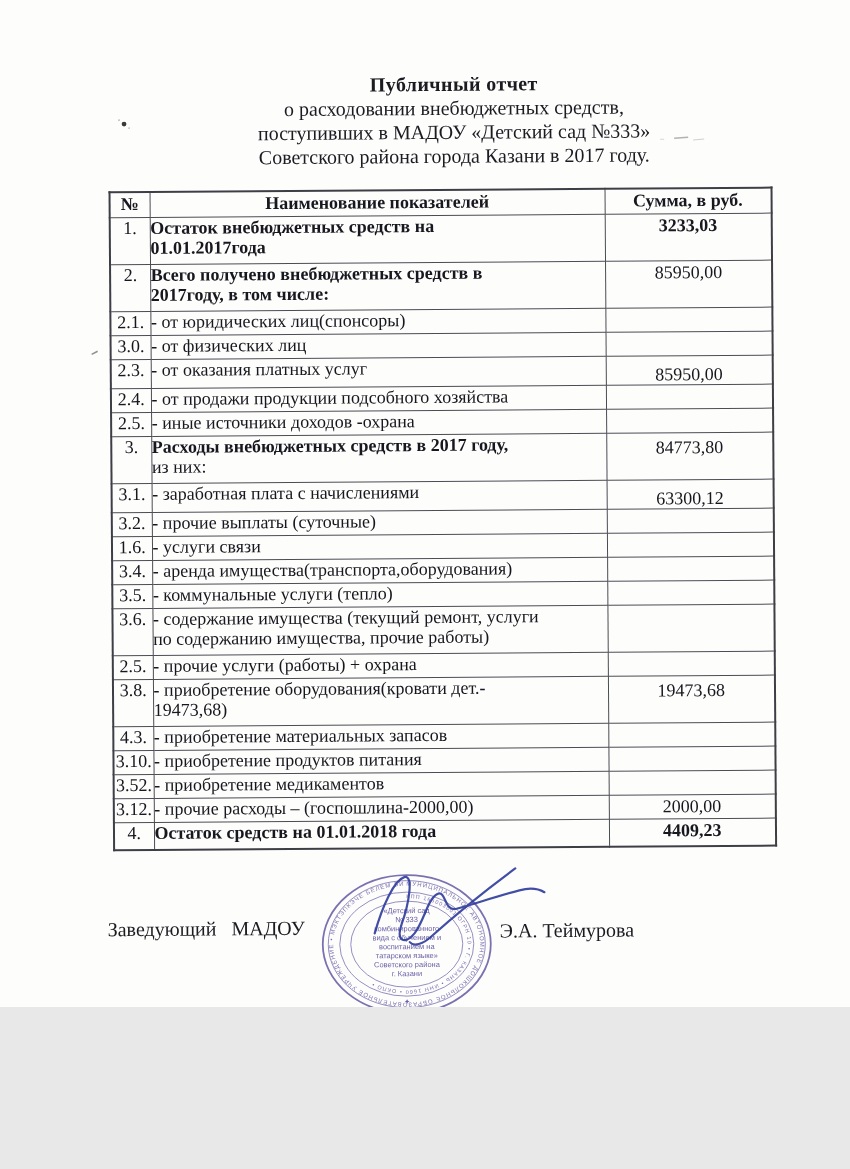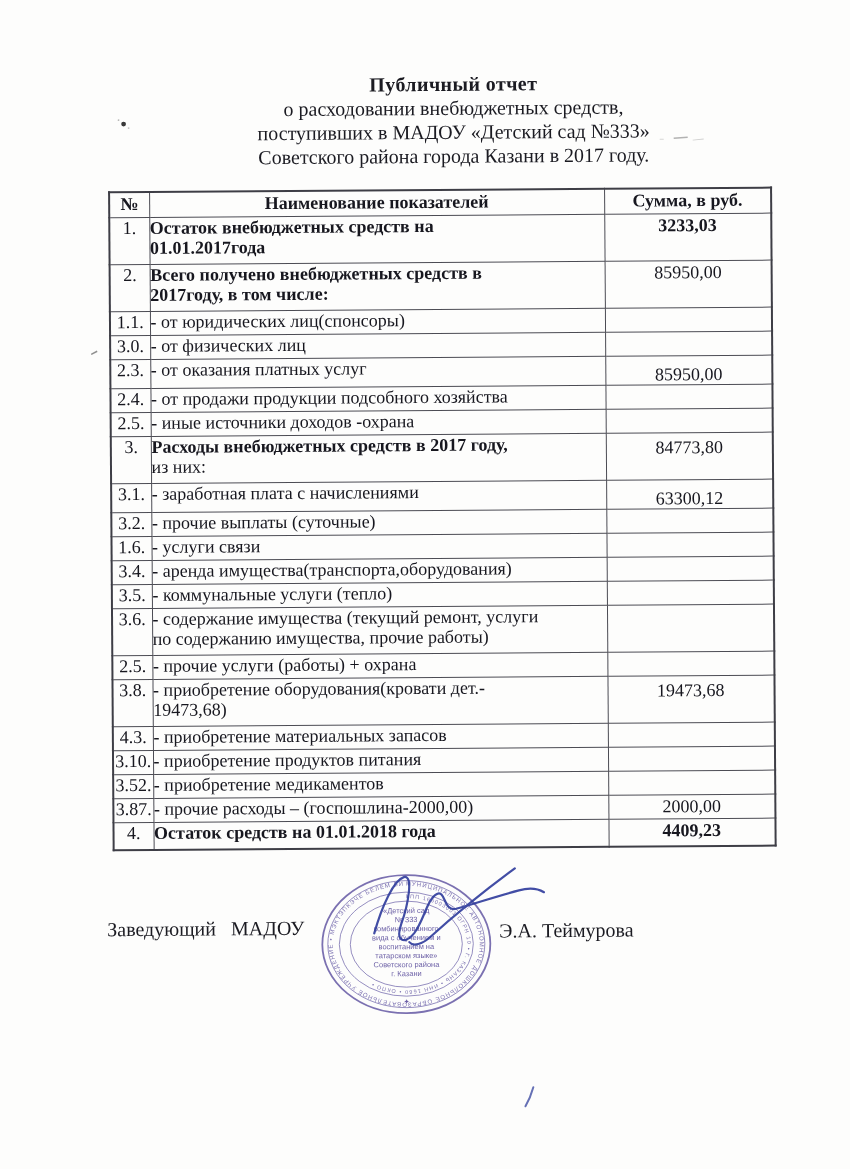--- a/index.html
+++ b/index.html
@@ -1,16 +1,16 @@
 <!DOCTYPE html>
 <html><head>
 <meta charset="utf-8">
 <style>
   html,body{margin:0;padding:0;background:#e8e8e8;}
-  .sheet{position:relative;width:850px;height:1169px;background:#fdfdfc;overflow:hidden;
+  .sheet{position:relative;width:850px;height:1007px;background:#fdfdfc;overflow:hidden;
          font-family:"Liberation Serif", serif;color:#1b1b22;margin:0 auto;}
   .inner{position:absolute;inset:0;transform:rotate(-0.4deg);transform-origin:50% 40%;}
 
   
   .title-block{position:absolute;top:72px;left:62px;right:0;text-align:center;
                font-size:20px;line-height:24px;}
   .title-line-bold{font-weight:bold;letter-spacing:.4px;}
 
   
   table.report{position:absolute;left:110px;top:189px;width:662px;border-collapse:collapse;
@@ -80,21 +80,21 @@
             <td class="c-num">2.</td>
             <td class="c-name">
               <div class="b">Всего получено внебюджетных средств в</div>
               <div class="b">2017году, в том числе:</div>
             </td>
             <td class="c-val v-top">
               <span class="val">85950,00</span>
             </td>
           </tr>
           <tr class="r-single">
-            <td class="c-num">1.1.</td>
+            <td class="c-num">2.1.</td>
             <td class="c-name">
               <div>- от юридических лиц(спонсоры)</div>
             </td>
             <td class="c-val v-top">
               <span class="val"></span>
             </td>
           </tr>
           <tr class="r-single">
             <td class="c-num">3.0.</td>
             <td class="c-name">
@@ -236,21 +236,21 @@
           <tr class="r-single">
             <td class="c-num">3.52.</td>
             <td class="c-name">
               <div>- приобретение медикаментов</div>
             </td>
             <td class="c-val v-top">
               <span class="val"></span>
             </td>
           </tr>
           <tr class="r-single">
-            <td class="c-num">3.87.</td>
+            <td class="c-num">3.12.</td>
             <td class="c-name">
               <div>- прочие расходы –  (госпошлина-2000,00)</div>
             </td>
             <td class="c-val v-top">
               <span class="val">2000,00</span>
             </td>
           </tr>
           <tr class="r-single">
             <td class="c-num">4.</td>
             <td class="c-name">

